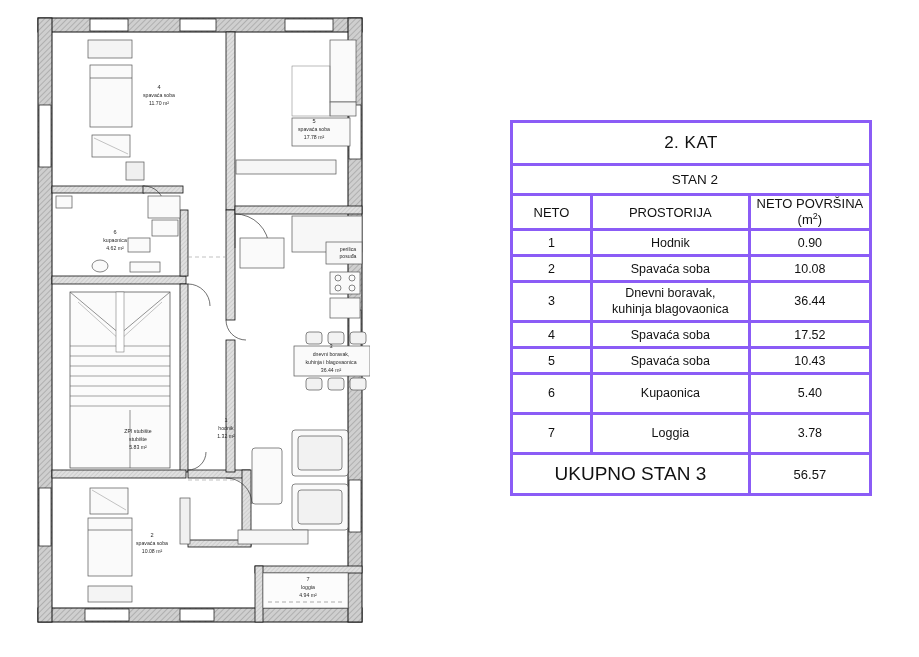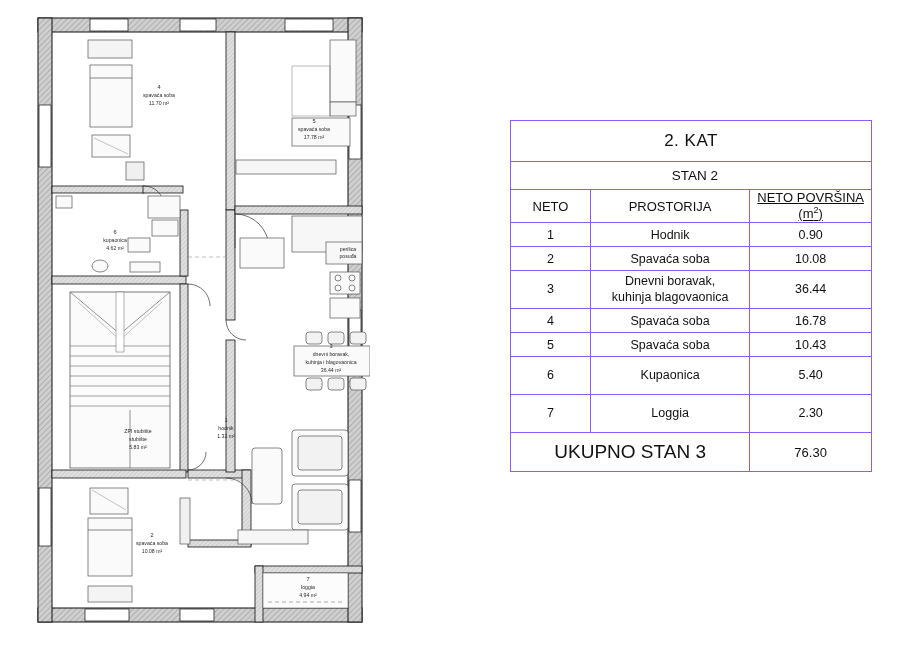--- a/index.html
+++ b/index.html
@@ -48,21 +48,21 @@
     width: 362px;
   }
   table.plan-table {
     border-collapse: collapse;
     width: 362px;
     font-family: "Liberation Sans", sans-serif;
     color: #111;
   }
   table.plan-table td,
   table.plan-table th {
-    border: 1px solid #8b5cf6;
+    border: 3px solid #8b5cf6;
     padding: 0;
     text-align: center;
     vertical-align: middle;
     font-weight: normal;
   }
   .t-title {
     font-size: 17px;
     font-weight: bold;
     height: 40px;
     letter-spacing: 0.5px;
@@ -90,21 +90,21 @@
     font-size: 19px;
     font-weight: bold;
     height: 38px;
   }
   .t-total td.total-val {
     font-size: 13px;
     font-weight: normal;
   }
   .col-broj { width: 80px; }
   .col-prost { width: 160px; }
-  .col-neto { width: 122px; text-decoration: underline; }
+  .col-neto { width: 122px; }
   .sup { font-size: 9px; vertical-align: super; }
 </style>
 </head>
 <body>
 
 <div id="floorplan">
 <svg width="340" height="620" viewBox="0 0 340 620" xmlns="http://www.w3.org/2000/svg">
   <defs>
     <pattern id="hatch" patternUnits="userSpaceOnUse" width="4" height="4" patternTransform="rotate(45)">
       <rect width="4" height="4" fill="#cfcfcf"></rect>
@@ -339,37 +339,37 @@
         <td>10.08</td>
       </tr>
       <tr class="t-row tall">
         <td>3</td>
         <td>Dnevni boravak,<br>kuhinja blagovaonica</td>
         <td>36.44</td>
       </tr>
       <tr class="t-row">
         <td>4</td>
         <td>Spavaća soba</td>
-        <td>16.78</td>
+        <td>17.52</td>
       </tr>
       <tr class="t-row">
         <td>5</td>
         <td>Spavaća soba</td>
         <td>10.43</td>
       </tr>
       <tr class="t-row tall">
         <td>6</td>
         <td>Kupaonica</td>
         <td>5.40</td>
       </tr>
       <tr class="t-row tall">
         <td>7</td>
         <td>Loggia</td>
-        <td>2.30</td>
+        <td>3.78</td>
       </tr>
 
       <tr class="t-total">
         <td colspan="2">UKUPNO STAN 3</td>
-        <td class="total-val">76.30</td>
+        <td class="total-val">56.57</td>
       </tr>
     </tbody>
   </table>
 </div>
 
 </body></html>

